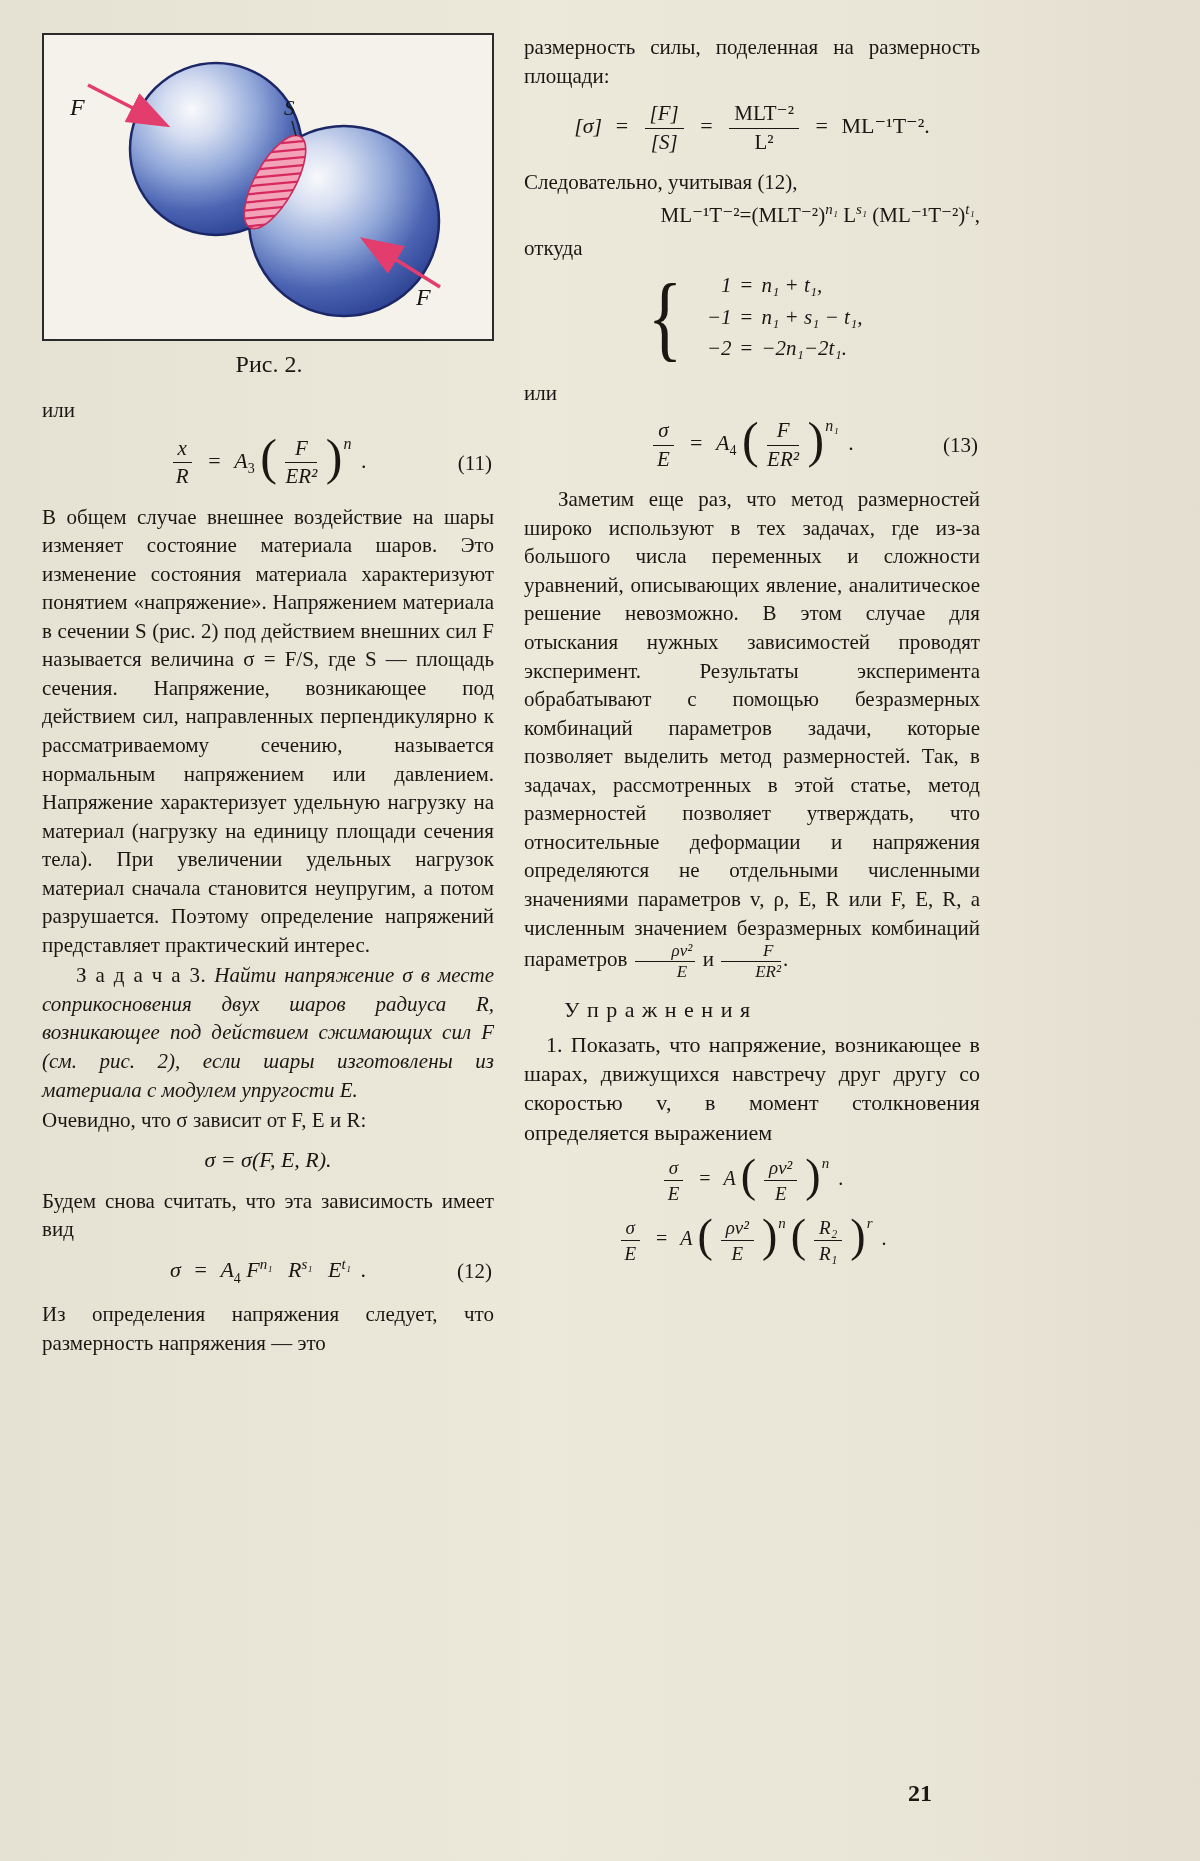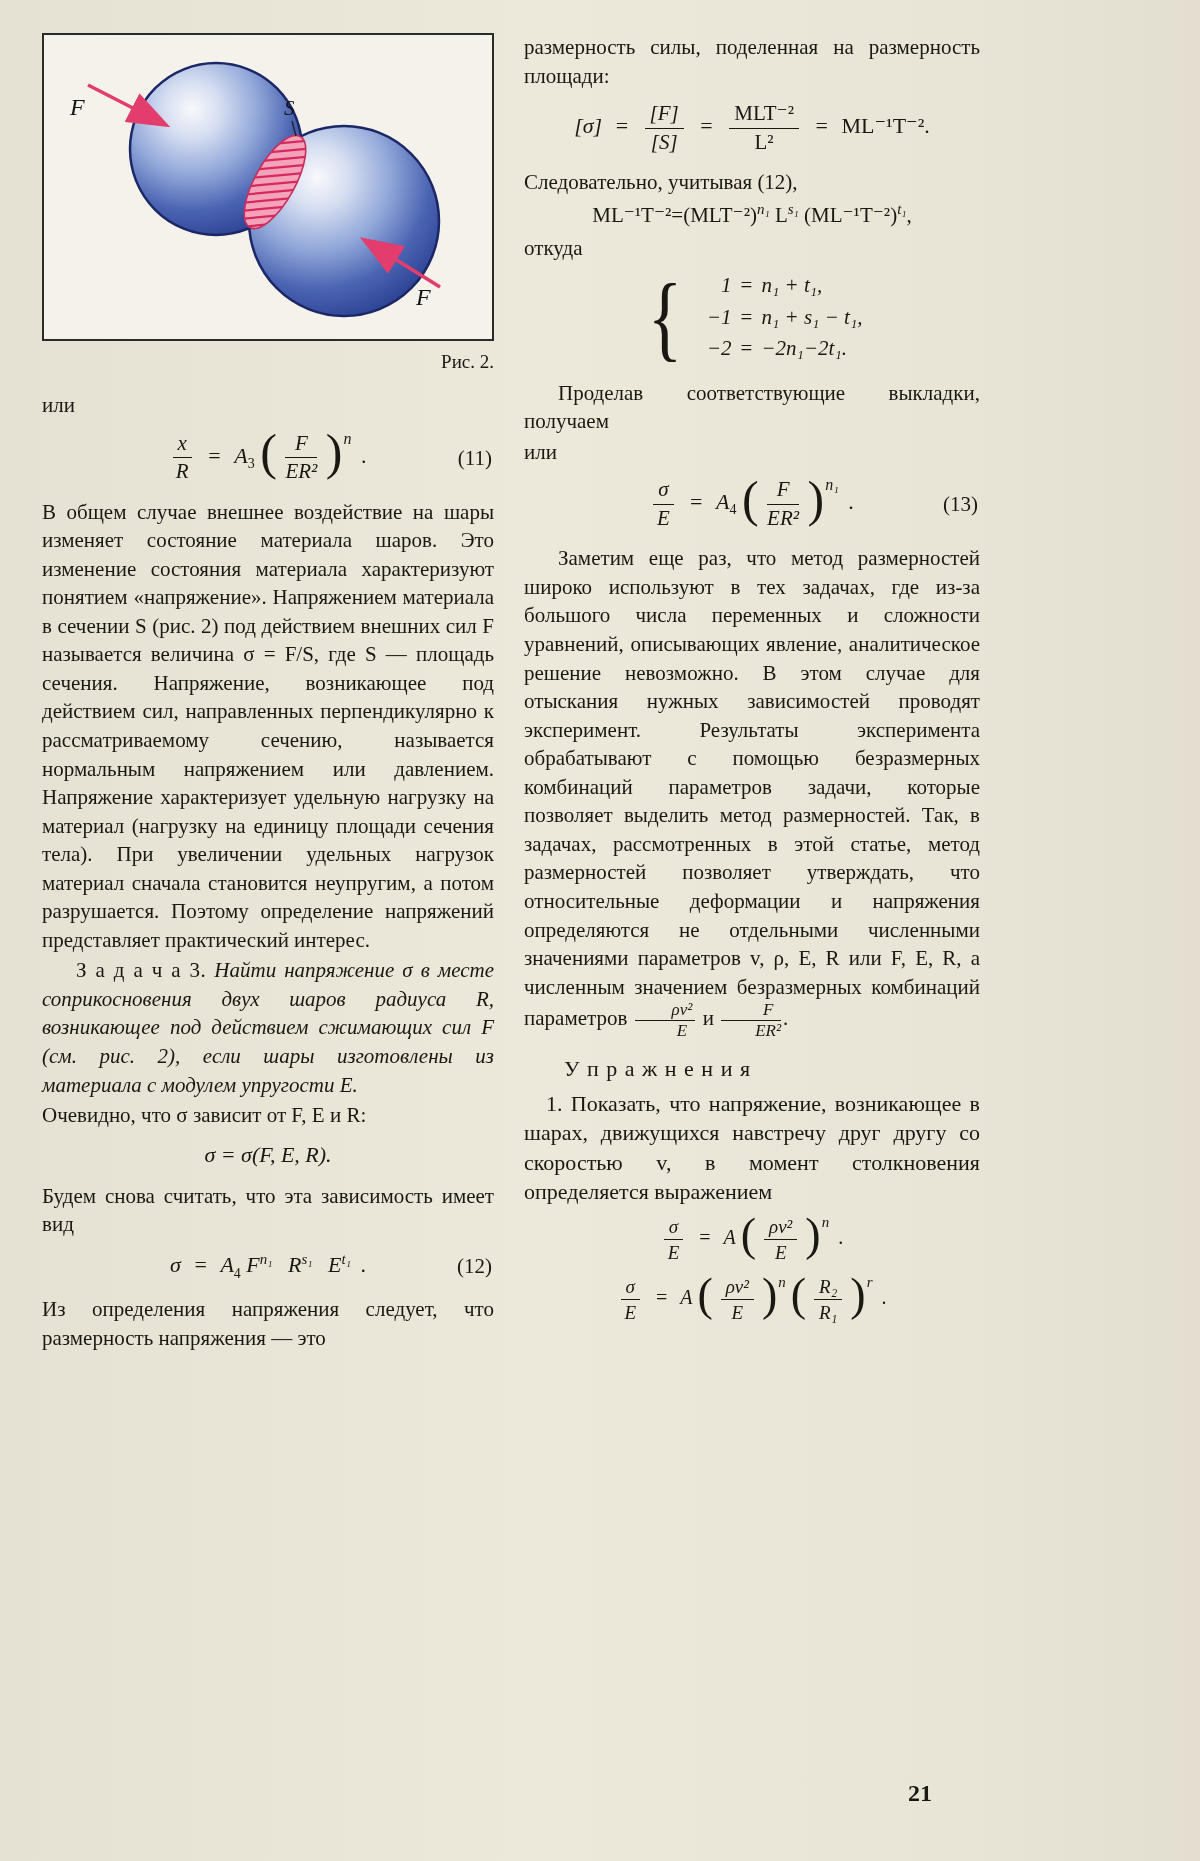--- a/index.html
+++ b/index.html
@@ -16,21 +16,21 @@
   .col-left  { width:452px; }
   .col-right { width:456px; }
 
   p { font-size:21px; line-height:1.36; text-align:justify; text-indent:34px; margin:0 0 2px 0; }
   p.noindent { text-indent:0; }
 
   .figure-box {
     width:452px; height:308px; border:2px solid #2b2b2b;
     background:#f4f2ea; overflow:hidden;
   }
-  .fig-caption { font-size:19px; margin:10px 0 18px 2px; text-indent:0; text-align:right; }
+  .fig-caption { font-size:24px; margin:10px 0 18px 2px; text-indent:0; text-align:center; }
 
   .figF { font-style:italic; font-size:24px; fill:#141414; font-family:"Liberation Serif","DejaVu Serif",serif; }
   .figS { font-style:italic; font-size:21px; fill:#141414; font-family:"Liberation Serif","DejaVu Serif",serif; }
 
   .eq { position:relative; margin:12px 0 14px; font-size:22px; }
   .eq .body { display:block; text-align:center; }
   .eq .tag { position:absolute; right:2px; top:50%; transform:translateY(-50%); font-size:21px;text-align:right; }
 
   .var { font-style:italic; }
   sub.cs { font-size:14px; }
@@ -190,21 +190,21 @@
           <span class="eqop">=</span>
           <span class="frac"><span class="fn">MLT⁻²</span><span class="fd">L²</span></span>
           <span class="eqop">=</span>
           <span>ML⁻¹T⁻².</span>
         </span>
       </div>
 
       <p class="noindent">Следовательно, учитывая (12),</p>
 
       <div class="eq" style="margin:4px 0 6px;">
-        <span class="body" style="text-align:center; font-size:21px;">
+        <span class="body" style="text-align:right; font-size:21px;">
           <span>ML⁻¹T⁻²</span><span>=</span><span>(MLT⁻²)</span><sup class="es">n₁</sup>
           <span>L</span><sup class="es">s₁</sup>
           <span>(ML⁻¹T⁻²)</span><sup class="es">t₁</sup><span>,</span>
         </span>
       </div>
 
       <p class="noindent">откуда</p>
 
       <div class="system">
         <span class="brace">{</span>
@@ -220,21 +220,20 @@
             <span class="sys-r">n₁ + s₁ − t₁,</span>
           </div>
           <div class="sys-row">
             <span class="sys-l">−2</span>
             <span class="sys-eq">=</span>
             <span class="sys-r">−2n₁−2t₁.</span>
           </div>
         </div>
       </div>
 
-      <p>Проделав соответствующие выкладки, получаем</p>
 
 
       <p class="noindent">или</p>
 
       <div class="eq">
         <span class="body">
           <span class="frac"><span class="fn var">σ</span><span class="fd var">E</span></span>
           <span class="eqop">=</span>
           <span class="var">A</span><sub class="cs">4</sub>
           <span class="bigp">(</span>

